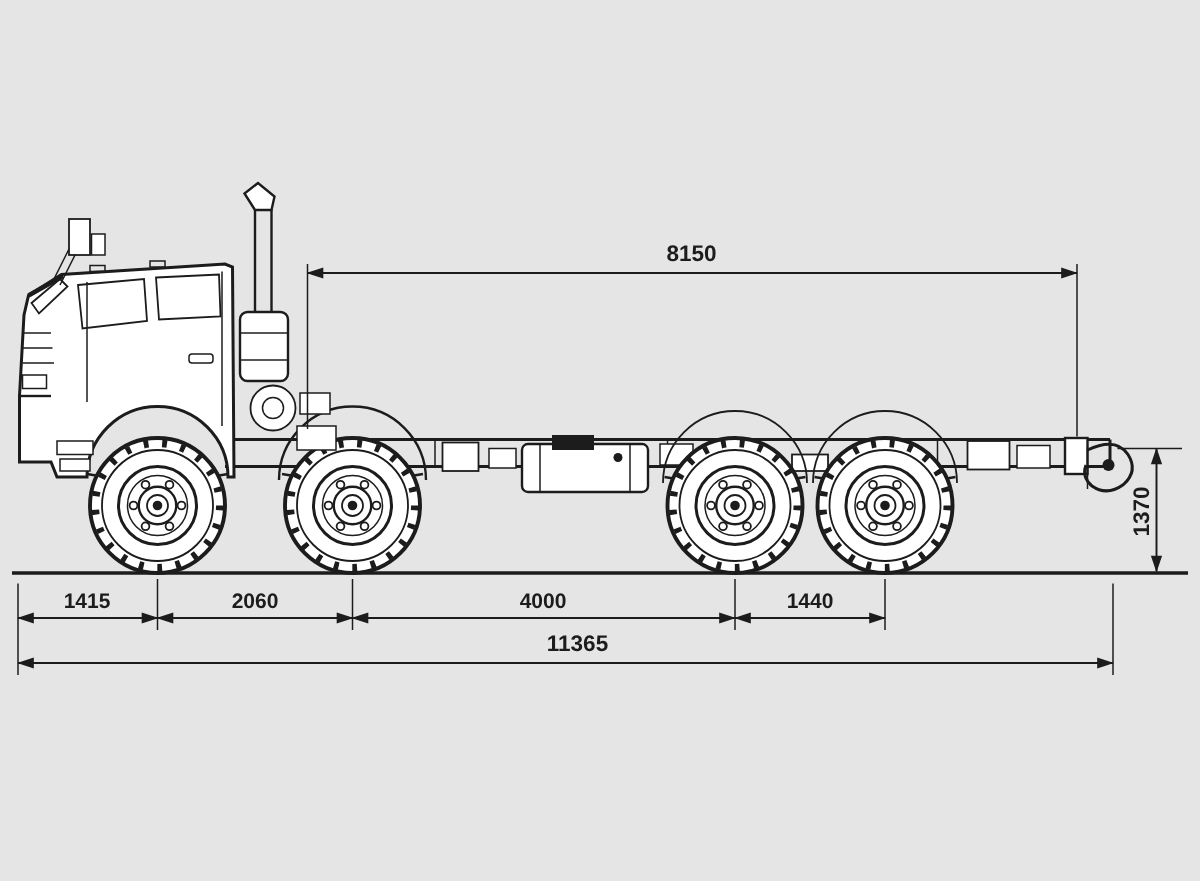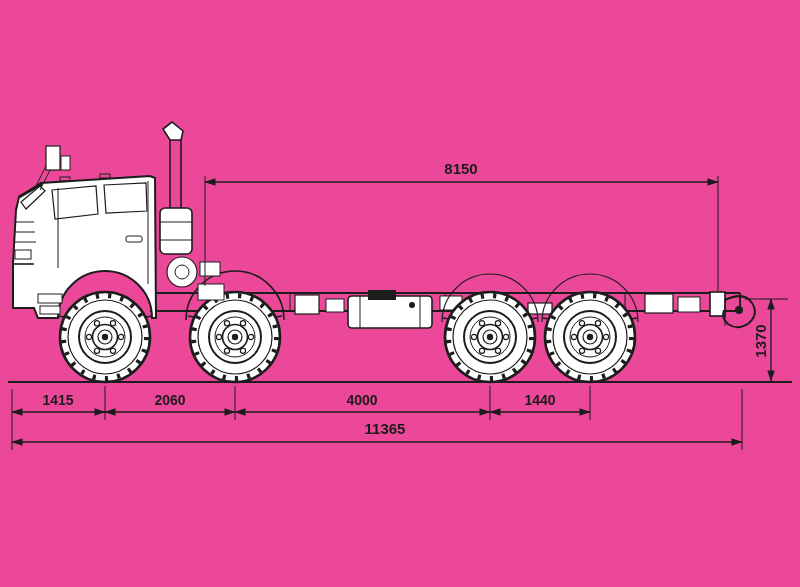--- a/index.html
+++ b/index.html
@@ -1,19 +1,19 @@
 <!DOCTYPE html>
 <html><head>
 <meta charset="utf-8">
 <style>
   html, body { margin: 0; padding: 0; background: #ffffff; }
   .canvas {
     width: 800px; height: 587px;
     position: relative;
-    background: #ec4899;
+    background: #e5e5e5;
     overflow: hidden;
     font-family: "Liberation Sans", sans-serif;
   }
   svg { display: block; }
   .ln   { stroke: #1c1c1c; fill: none; }
   .w26  { stroke-width: 2.6; }
   .w20  { stroke-width: 2; }
   .w16  { stroke-width: 1.6; }
   .w12  { stroke-width: 1.2; }
   .w10  { stroke-width: 1; }

